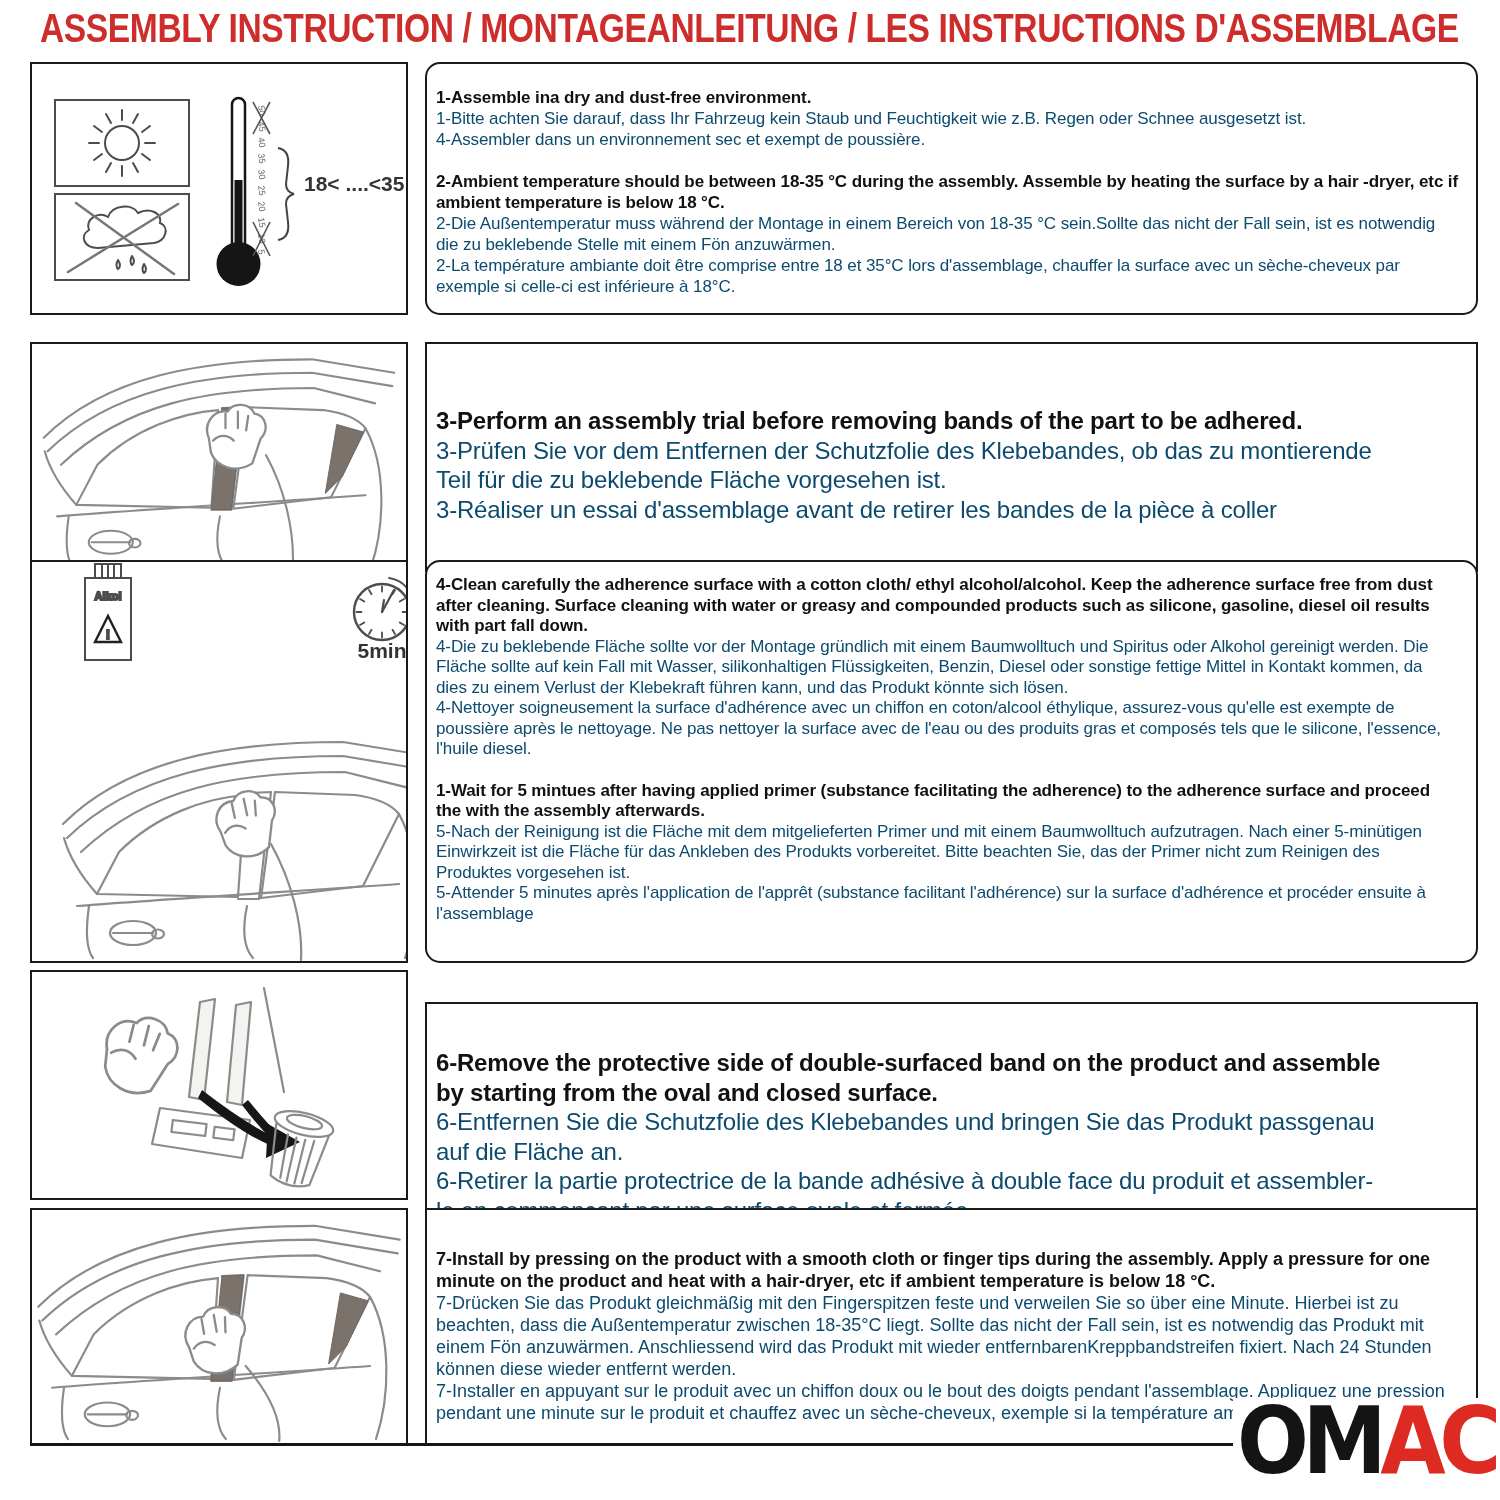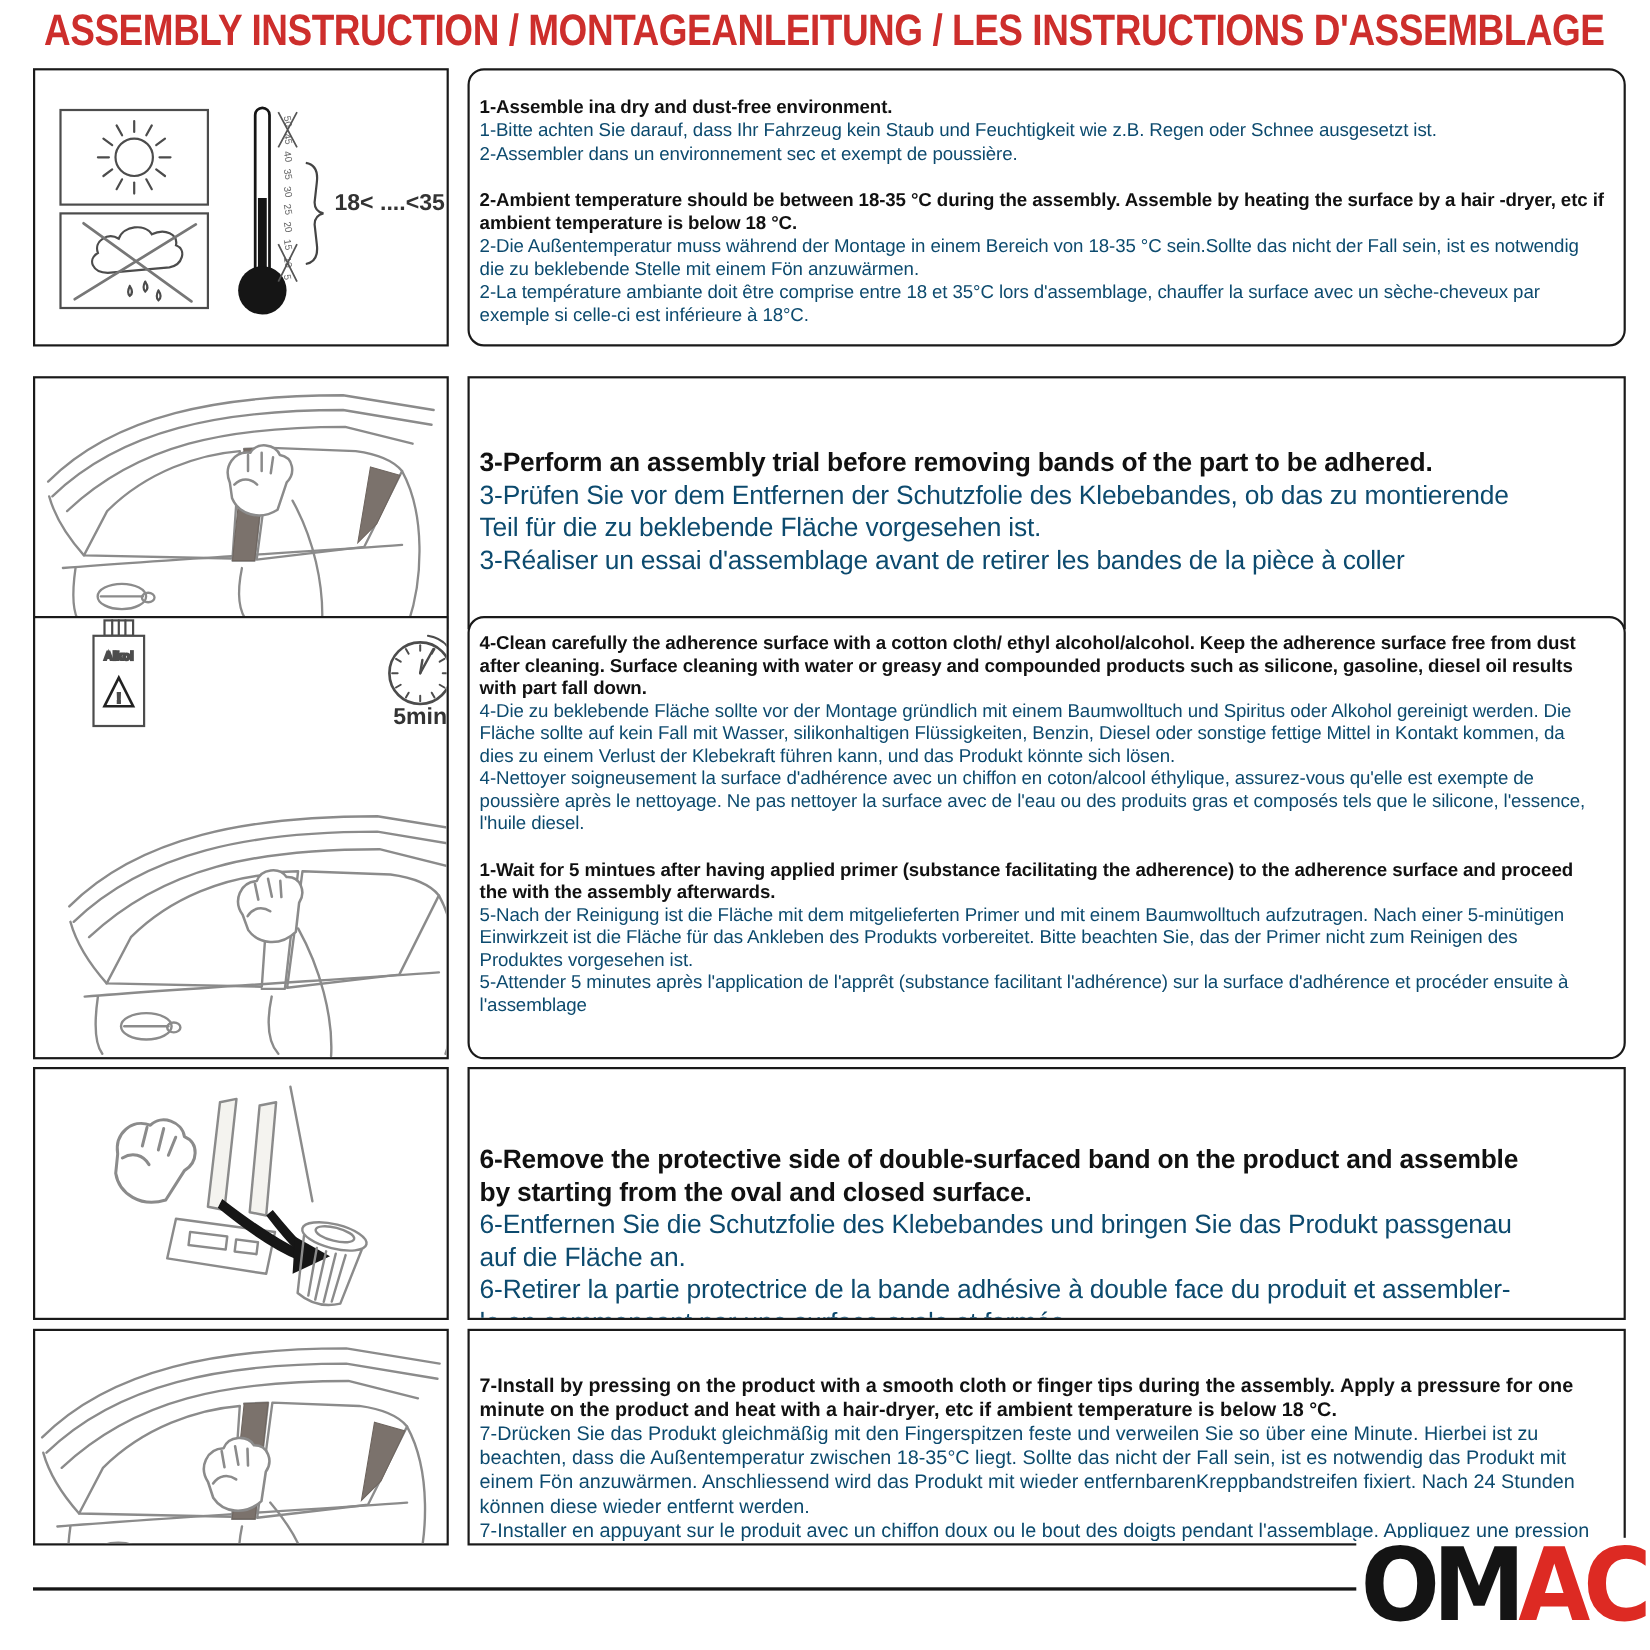--- a/index.html
+++ b/index.html
@@ -13,34 +13,34 @@
     letter-spacing:-0.5px; white-space:nowrap;
     transform:scaleX(0.84); transform-origin:left top;
   }
   .box { position:absolute; background:#fff; border:2px solid #1a1a1a; box-sizing:border-box; }
   .illus { left:30px; width:378px; overflow:hidden; }
   .textbox { left:425px; width:1053px; overflow:hidden; }
   .row1 .box { top:62px;  height:253px; }
   .row2 .box { top:342px; height:230px; }
   .row3 .box { top:560px; height:403px;padding-left:25px; }
   .row4 .box { top:970px; height:230px; }
-  .row5 .box { top:1208px; height:197px; }
+  .row5 .box { top:1208px; height:237px; }
 
   .textbox p { margin:0; }
   .en { font-weight:bold; color:#111; }
   .de,.fr { font-weight:normal; color:#0c4a6e; }
 
   .t-small { font-size:17px; line-height:21px; letter-spacing:-0.1px;border-radius:15px; }
   .t-large { font-size:24px; line-height:29.5px; letter-spacing:-0.2px; }
   .t-large p { max-width:955px; }
 
   .row1 .textbox { padding:23px 16px 0 9px; }
   .row2 .textbox { padding:62px 16px 0 9px; }
   .row3 .textbox { padding:13px 28px 0 9px; line-height:20.5px; }
-  .row4 .textbox { padding:68px 16px 0 9px; }
+  .row4 .textbox { padding:44px 16px 0 9px;margin-top:32px; }
   .row5 .textbox { padding:38px 16px 0 9px; font-size:18px; line-height:22px; }
 
   .group + .group { margin-top:21px; }
 
   .bottom-rule { position:absolute; left:30px; top:1443px; width:1210px; height:3px; background:#161616; }
   .logo-mask  { position:absolute; left:1233px; top:1398px; width:255px; height:58px; background:#fff; }
   .logo {
     position:absolute; left:1237px; top:1396px; width:250px; height:100px;
     font-family:"DejaVu Sans", sans-serif; font-weight:bold; font-size:92px;
     letter-spacing:-7px; line-height:92px; white-space:nowrap;
@@ -151,21 +151,21 @@
           </g>
           <path d="M 246,84 q 12,2 10,18 l -2,18 q 0,8 8,10 q -8,2 -8,10 l 2,18 q 2,16 -10,18" fill="none" stroke="#444" stroke-width="2"></path>
           <text class="svg-label" x="272" y="127" font-size="21" font-weight="bold">18&lt; ....&lt;35 C</text>
         </g>
       </svg>
     </div>
     <div class="box textbox t-small">
       <div class="group">
         <p class="en">1-Assemble ina dry and dust-free environment.</p>
         <p class="de">1-Bitte achten Sie darauf, dass Ihr Fahrzeug kein Staub und Feuchtigkeit wie z.B. Regen oder Schnee ausgesetzt ist.</p>
-        <p class="fr">2-Assembler dans un environnement sec et exempt de poussière.</p>
+        <p class="fr">4-Assembler dans un environnement sec et exempt de poussière.</p>
       </div>
       <div class="group">
         <p class="en">2-Ambient temperature should be between 18-35 °C  during the assembly. Assemble by heating the surface by a hair -dryer, etc if ambient temperature is below 18 °C.</p>
         <p class="de">2-Die Außentemperatur muss während der Montage in einem Bereich von 18-35 °C  sein.Sollte das nicht der Fall sein, ist es notwendig die zu beklebende Stelle mit einem Fön anzuwärmen.</p>
         <p class="fr">2-La température ambiante doit être comprise entre 18 et 35°C lors d'assemblage, chauffer la surface avec un sèche-cheveux par exemple si celle-ci est inférieure à 18°C.</p>
       </div>
     </div>
   </section>
 
   <section class="row2">

